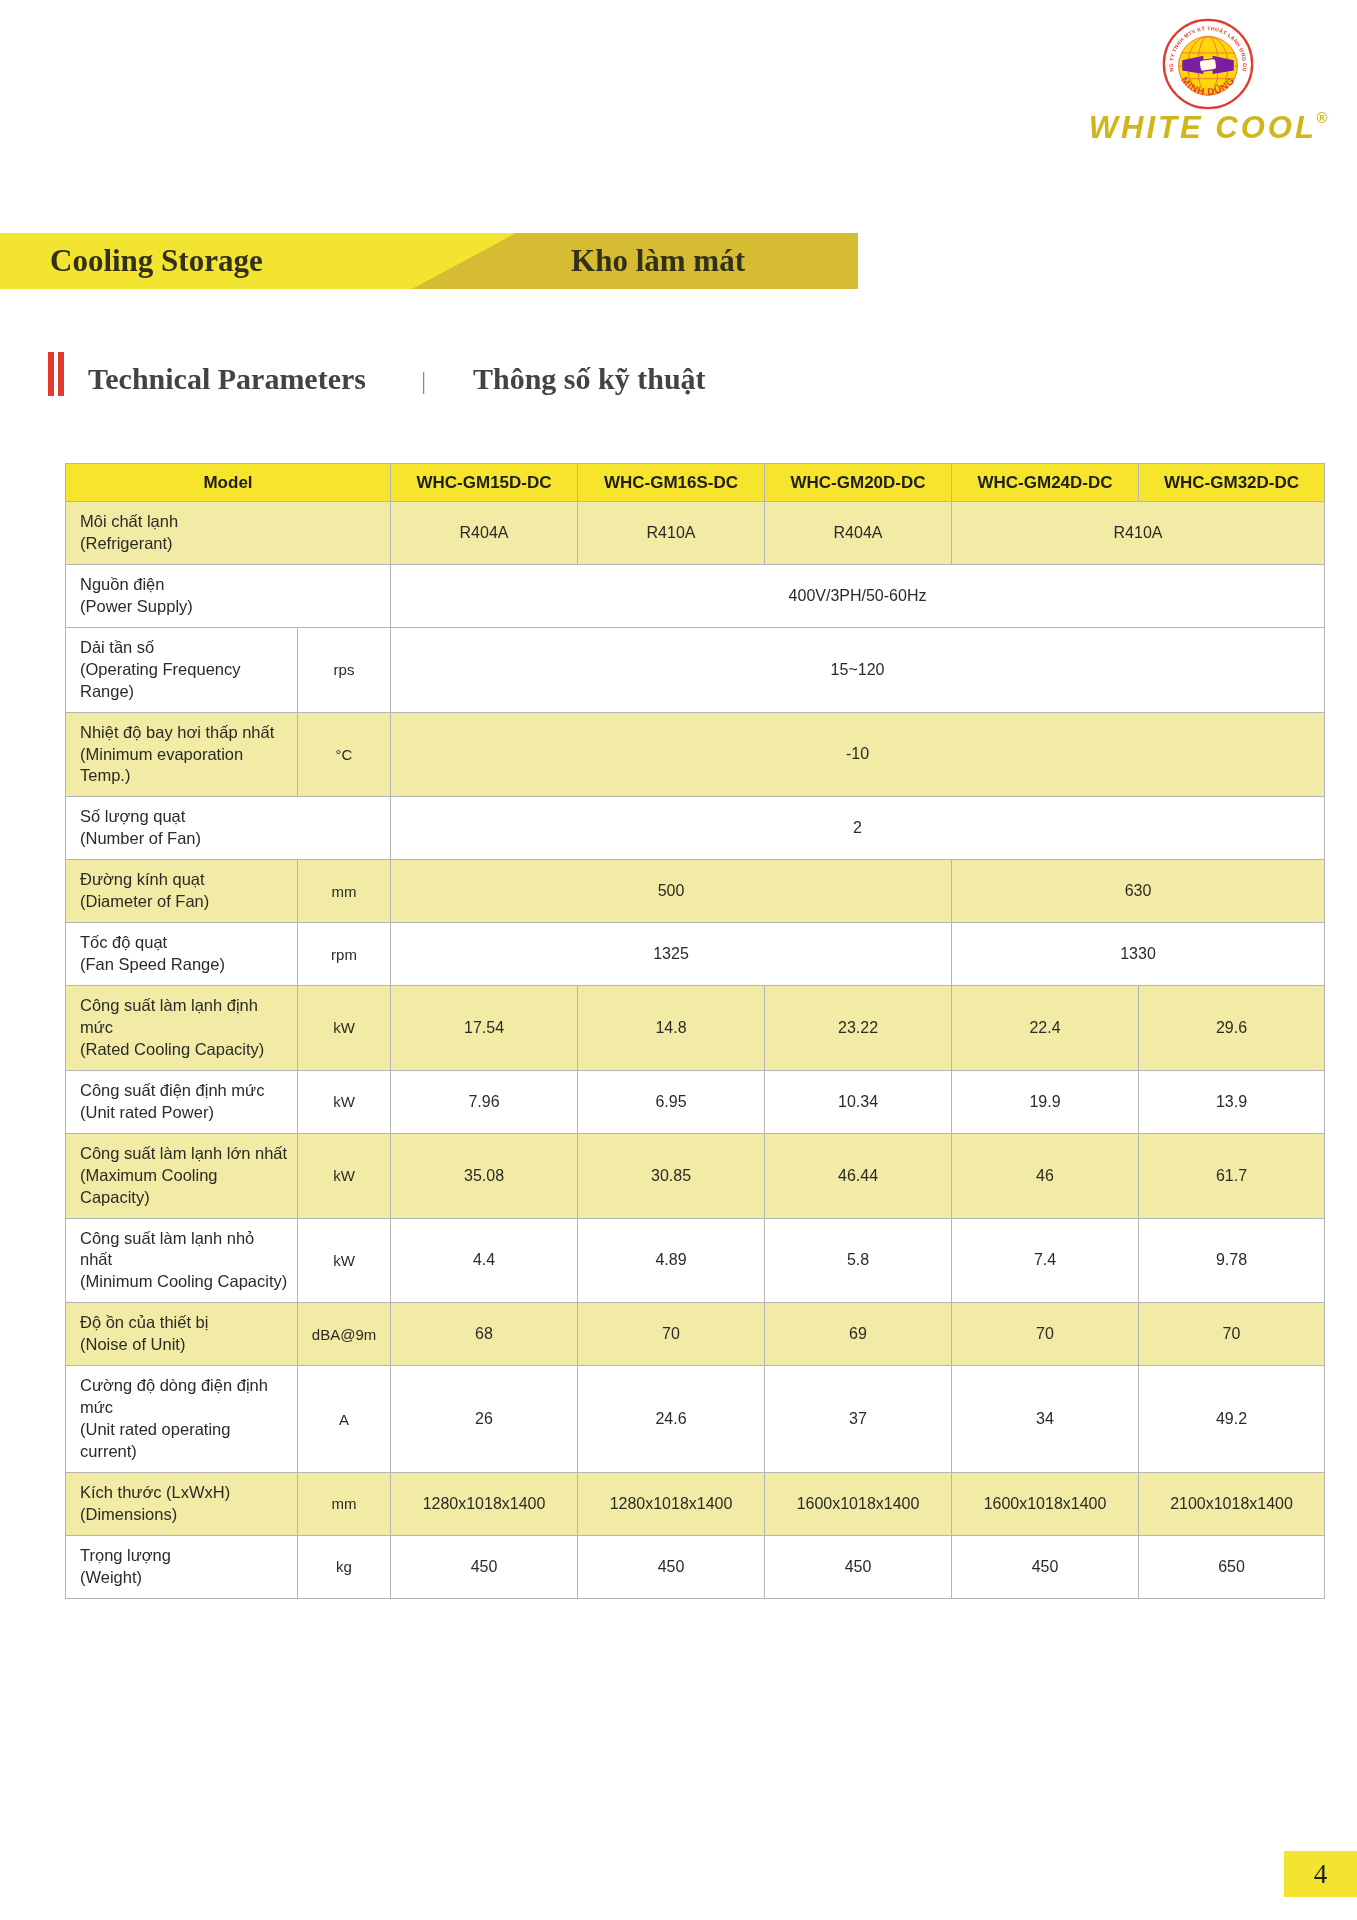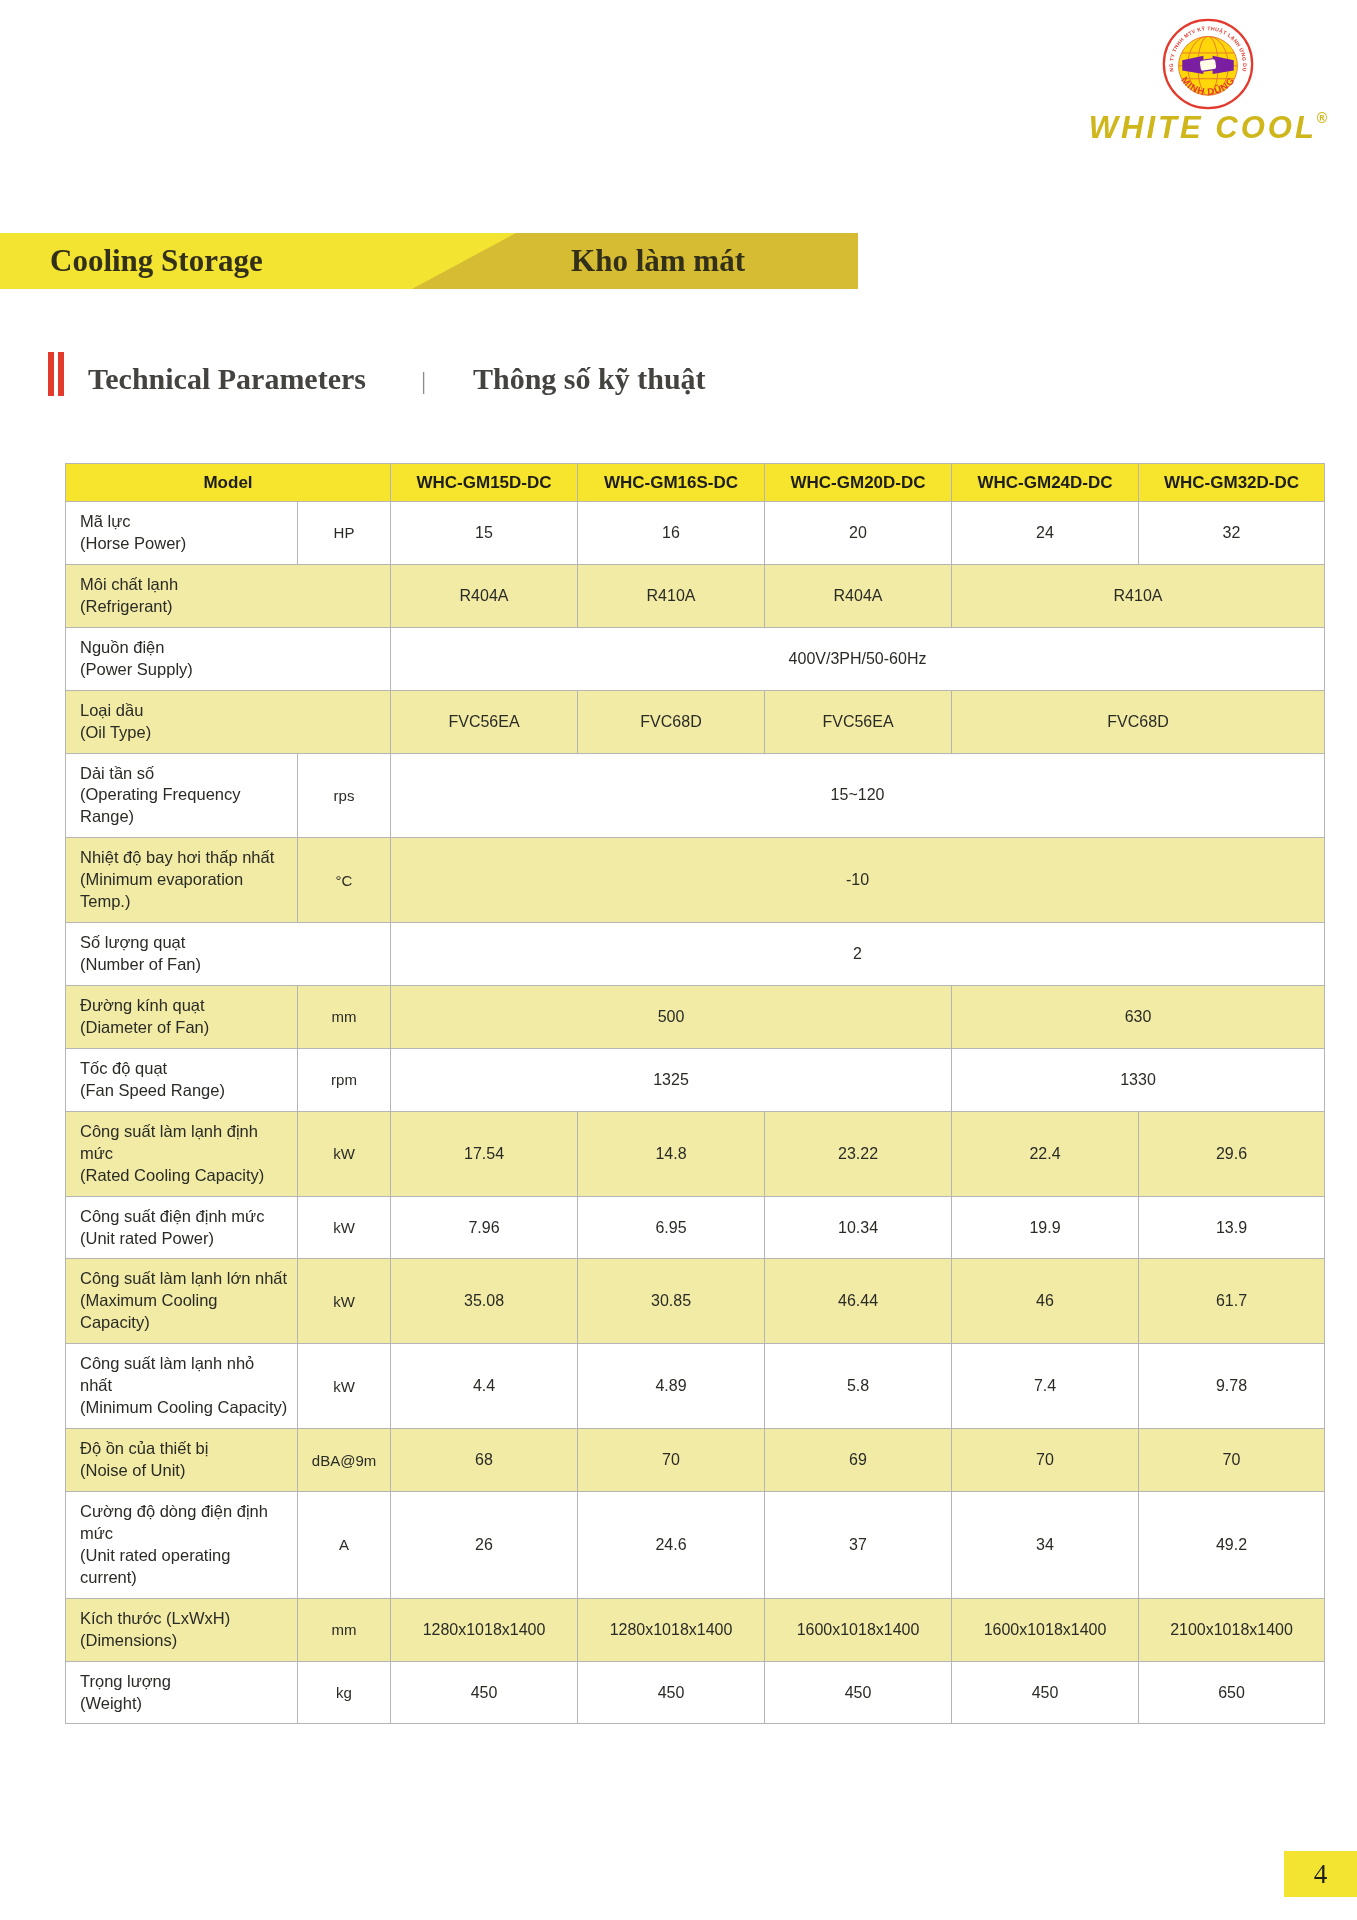--- a/index.html
+++ b/index.html
@@ -170,58 +170,36 @@
       <tr>
         <th colspan="2">Model</th>
         <th>WHC-GM15D-DC</th>
         <th>WHC-GM16S-DC</th>
         <th>WHC-GM20D-DC</th>
         <th>WHC-GM24D-DC</th>
         <th>WHC-GM32D-DC</th>
       </tr>
     </thead>
   <tbody>
-      <tr class="">
-        <td class="label-cell">
-          <div class="label-vi">Mã lực</div>
-          <div class="label-en">(Horse Power)</div>
-        </td>
-        <td class="unit-cell">HP</td>
-        <td class="value-cell" colspan="1">15</td>
-        <td class="value-cell" colspan="1">16</td>
-        <td class="value-cell" colspan="1">20</td>
-        <td class="value-cell" colspan="1">24</td>
-        <td class="value-cell" colspan="1">32</td>
-      </tr>
       <tr class="shaded">
         <td class="label-cell" colspan="2">
           <div class="label-vi">Môi chất lạnh</div>
           <div class="label-en">(Refrigerant)</div>
         </td>
         <td class="value-cell" colspan="1">R404A</td>
         <td class="value-cell" colspan="1">R410A</td>
         <td class="value-cell" colspan="1">R404A</td>
         <td class="value-cell" colspan="2">R410A</td>
       </tr>
       <tr class="">
         <td class="label-cell" colspan="2">
           <div class="label-vi">Nguồn điện</div>
           <div class="label-en">(Power Supply)</div>
         </td>
         <td class="value-cell" colspan="5">400V/3PH/50-60Hz</td>
-      </tr>
-      <tr class="shaded">
-        <td class="label-cell" colspan="2">
-          <div class="label-vi">Loại dầu</div>
-          <div class="label-en">(Oil Type)</div>
-        </td>
-        <td class="value-cell" colspan="1">FVC56EA</td>
-        <td class="value-cell" colspan="1">FVC68D</td>
-        <td class="value-cell" colspan="1">FVC56EA</td>
-        <td class="value-cell" colspan="2">FVC68D</td>
       </tr>
       <tr class="">
         <td class="label-cell">
           <div class="label-vi">Dải tần số</div>
           <div class="label-en">(Operating Frequency Range)</div>
         </td>
         <td class="unit-cell">rps</td>
         <td class="value-cell" colspan="5">15~120</td>
       </tr>
       <tr class="shaded">

